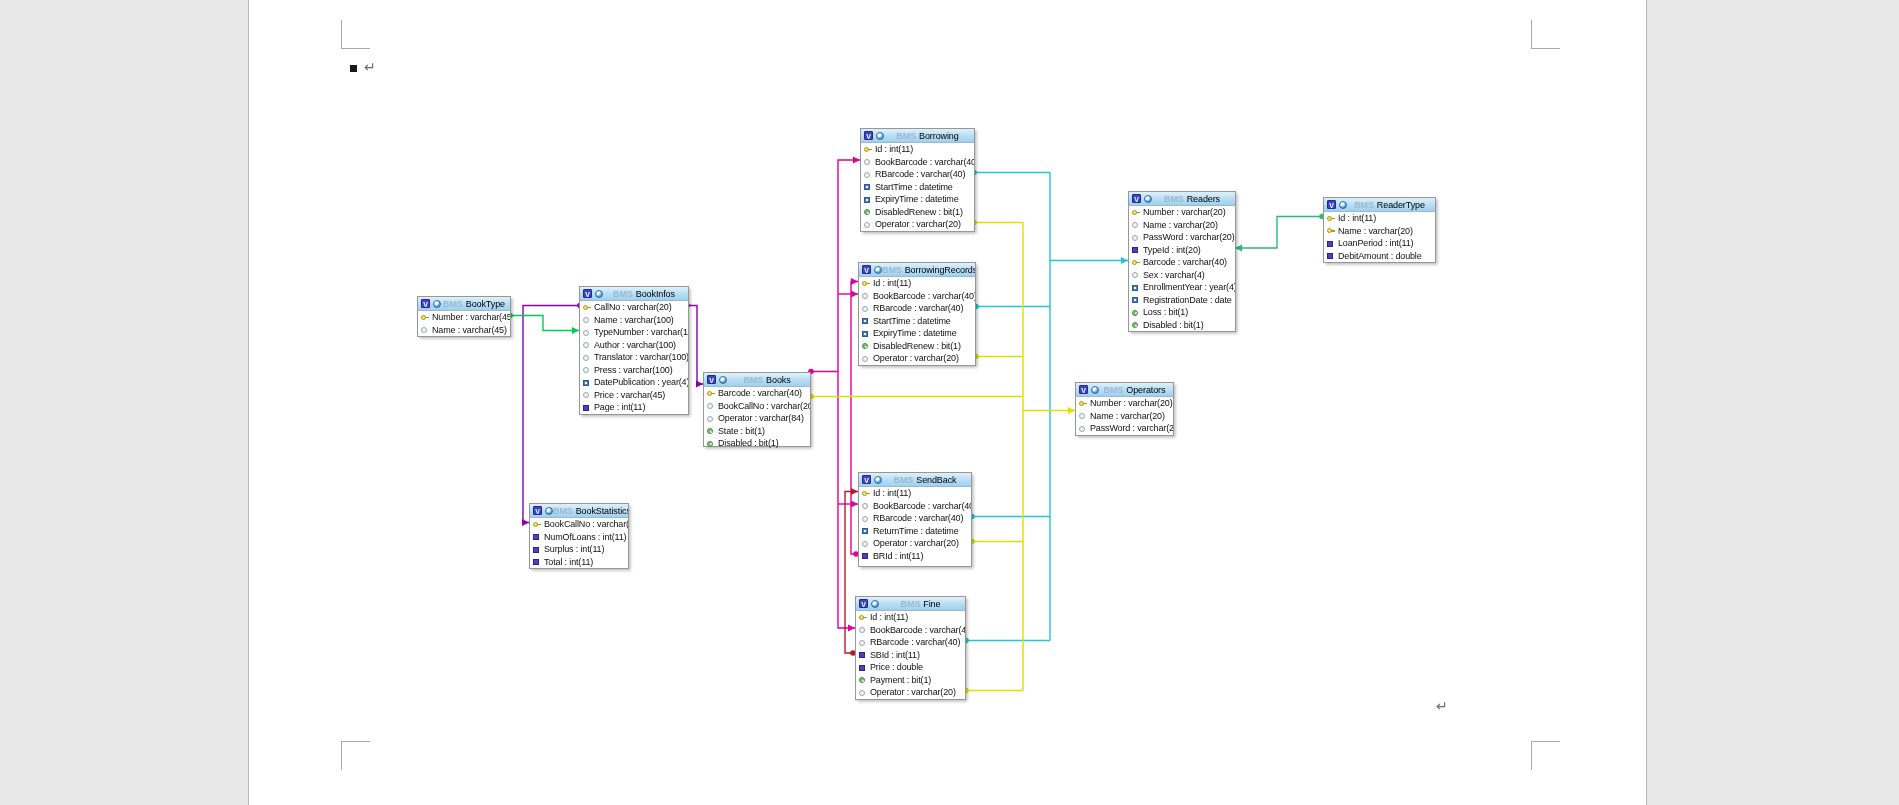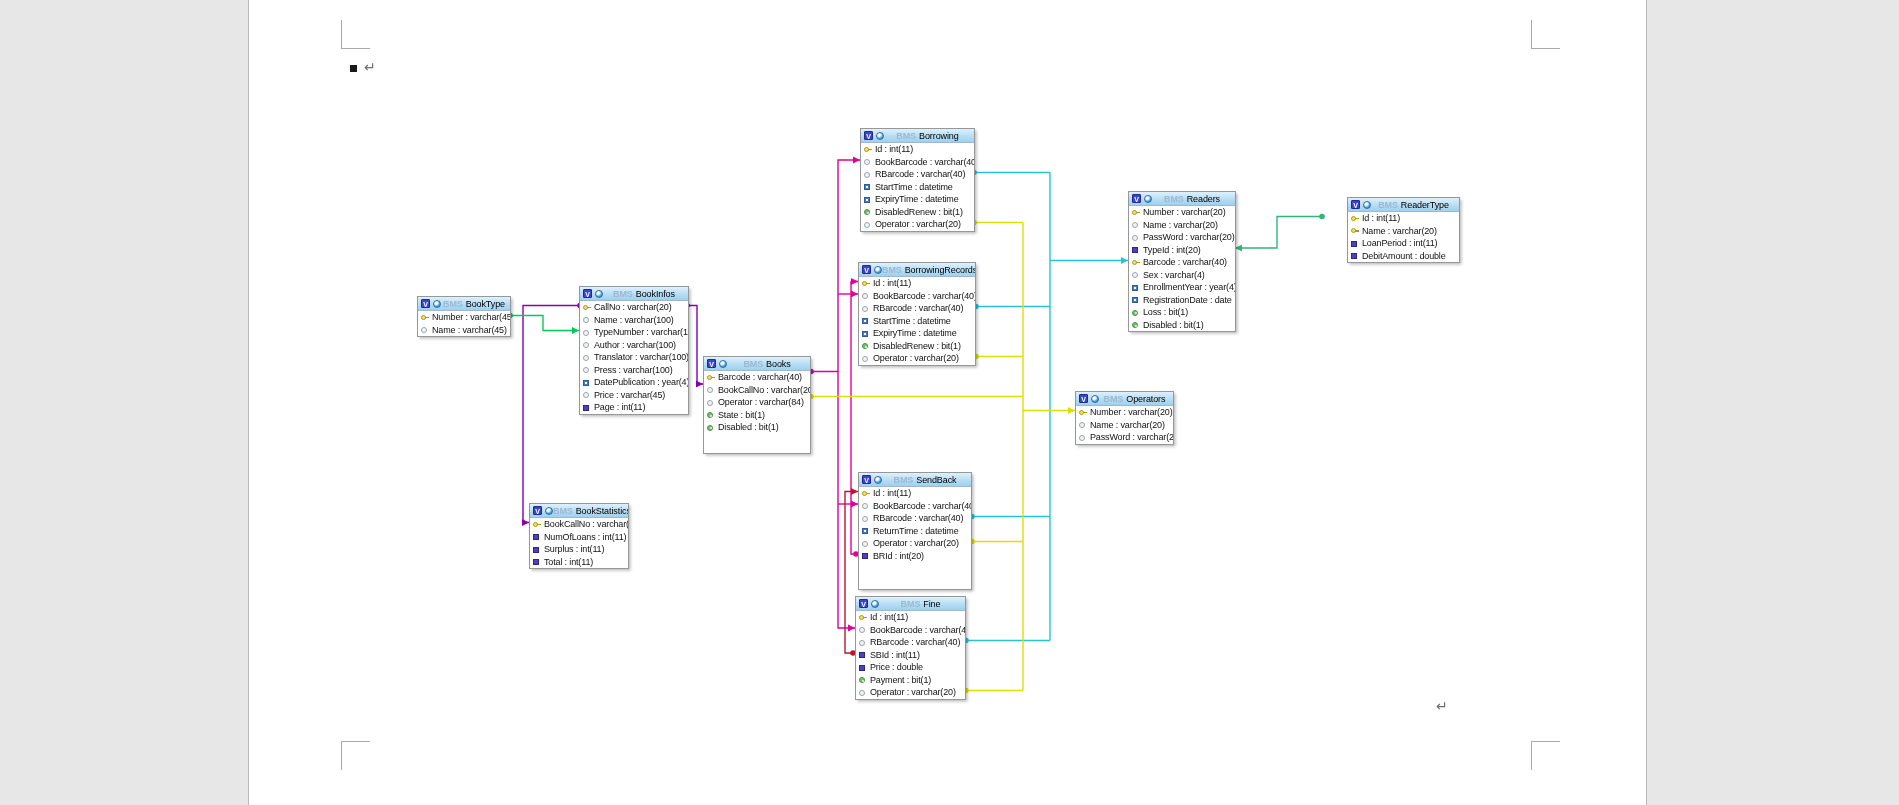--- a/index.html
+++ b/index.html
@@ -173,21 +173,21 @@
           </div>
           <div class="frow">
             <span class="ficon text"></span>
             <span>Price : varchar(45)</span>
           </div>
           <div class="frow">
             <span class="ficon num"></span>
             <span>Page : int(11)</span>
           </div>
         </div>
-        <div class="dbtable" style="left: 703px; top: 356px; width: 108px; height: 98px;">
+        <div class="dbtable" style="left: 703px; top: 372px; width: 108px; height: 75px;">
           <div class="hdr">
             <span class="vbadge">V</span>
             <span class="circicon"></span>
             <span class="hdrtext"><span class="schema">BMS</span><span class="tname">Books</span></span>
           </div>
           <div class="frow">
             <span class="ficon key"></span>
             <span>Barcode : varchar(40)</span>
           </div>
           <div class="frow">
@@ -293,21 +293,21 @@
           </div>
           <div class="frow">
             <span class="ficon bool"></span>
             <span>DisabledRenew : bit(1)</span>
           </div>
           <div class="frow">
             <span class="ficon text"></span>
             <span>Operator : varchar(20)</span>
           </div>
         </div>
-        <div class="dbtable" style="left: 858px; top: 472px; width: 114px; height: 118px;">
+        <div class="dbtable" style="left: 858px; top: 472px; width: 114px; height: 95px;">
           <div class="hdr">
             <span class="vbadge">V</span>
             <span class="circicon"></span>
             <span class="hdrtext"><span class="schema">BMS</span><span class="tname">SendBack</span></span>
           </div>
           <div class="frow">
             <span class="ficon key"></span>
             <span>Id : int(11)</span>
           </div>
           <div class="frow">
@@ -321,21 +321,21 @@
           <div class="frow">
             <span class="ficon date"></span>
             <span>ReturnTime : datetime</span>
           </div>
           <div class="frow">
             <span class="ficon text"></span>
             <span>Operator : varchar(20)</span>
           </div>
           <div class="frow">
             <span class="ficon num"></span>
-            <span>BRId : int(20)</span>
+            <span>BRId : int(11)</span>
           </div>
         </div>
         <div class="dbtable" style="left: 855px; top: 596px; width: 111px; height: 103.5px;">
           <div class="hdr">
             <span class="vbadge">V</span>
             <span class="circicon"></span>
             <span class="hdrtext"><span class="schema">BMS</span><span class="tname">Fine</span></span>
           </div>
           <div class="frow">
             <span class="ficon key"></span>
@@ -406,21 +406,21 @@
           </div>
           <div class="frow">
             <span class="ficon bool"></span>
             <span>Loss : bit(1)</span>
           </div>
           <div class="frow">
             <span class="ficon bool"></span>
             <span>Disabled : bit(1)</span>
           </div>
         </div>
-        <div class="dbtable" style="left: 1323px; top: 197px; width: 113px; height: 66px; margin-left: 24px;">
+        <div class="dbtable" style="left: 1323px; top: 197px; width: 113px; height: 66px;">
           <div class="hdr">
             <span class="vbadge">V</span>
             <span class="circicon"></span>
             <span class="hdrtext"><span class="schema">BMS</span><span class="tname">ReaderType</span></span>
           </div>
           <div class="frow">
             <span class="ficon key"></span>
             <span>Id : int(11)</span>
           </div>
           <div class="frow">
@@ -429,21 +429,21 @@
           </div>
           <div class="frow">
             <span class="ficon num"></span>
             <span>LoanPeriod : int(11)</span>
           </div>
           <div class="frow">
             <span class="ficon num"></span>
             <span>DebitAmount : double</span>
           </div>
         </div>
-        <div class="dbtable" style="left: 1075px; top: 391px; width: 99px; height: 53.5px;">
+        <div class="dbtable" style="left: 1075px; top: 382px; width: 99px; height: 53.5px;">
           <div class="hdr">
             <span class="vbadge">V</span>
             <span class="circicon"></span>
             <span class="hdrtext"><span class="schema">BMS</span><span class="tname">Operators</span></span>
           </div>
           <div class="frow">
             <span class="ficon key"></span>
             <span>Number : varchar(20)</span>
           </div>
           <div class="frow">

